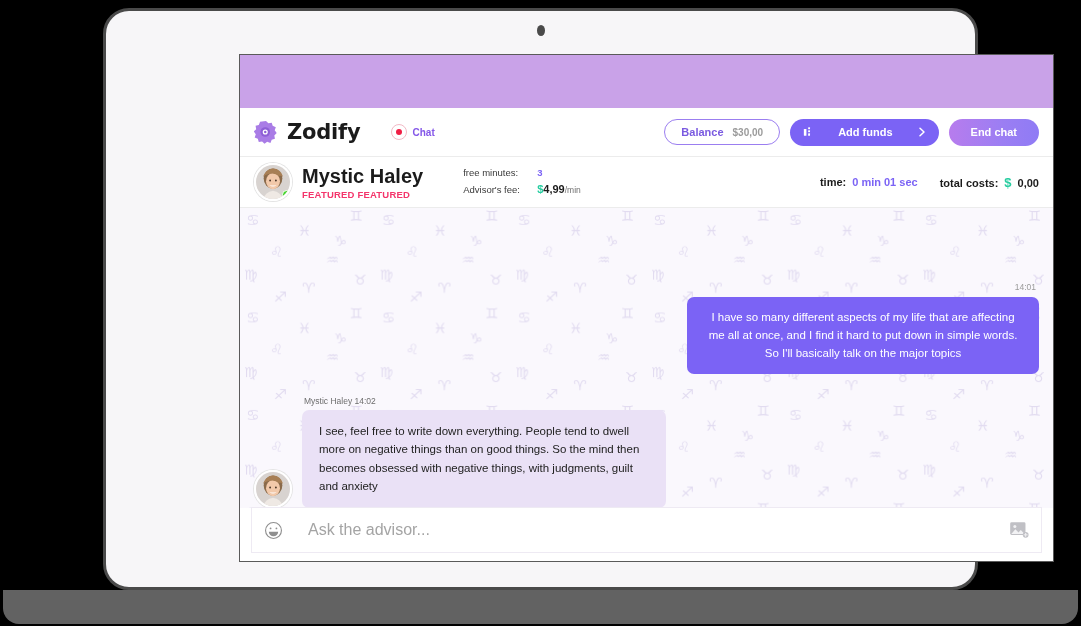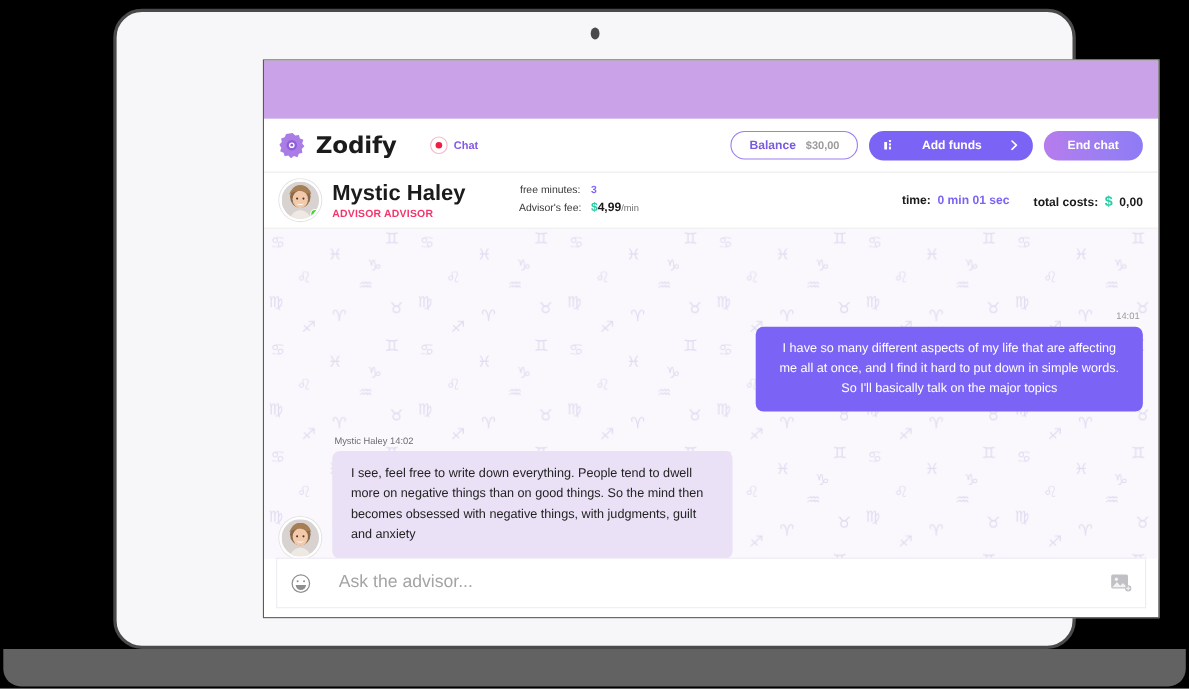--- a/index.html
+++ b/index.html
@@ -137,21 +137,21 @@
     position:absolute;right:-1px;bottom:0px;
     width:9px;height:9px;border-radius:50%;
     background:#44d62c;border:1.5px solid #fff;
     box-sizing:border-box;
   }
   #advisor-name{font-size:20px;font-weight:bold;color:#1b1b1b;line-height:1.15;}
   #advisor-badge{font-size:9.5px;font-weight:bold;color:#f4356b;letter-spacing:.2px;margin-top:1px;}
 
   #advisor-meta{margin-left:40px;font-size:9.5px;color:#2b2b2b;line-height:1.55;}
   .meta-row{display:flex;align-items:baseline;}
-  .meta-label{font-weight:normal;color:#3a3a3a;width:74px;text-align:center;}
+  .meta-label{font-weight:normal;color:#3a3a3a;width:74px;}
   .meta-val-minutes{color:#7b63f5;font-weight:bold;}
   .fee-currency{color:#27cda0;font-weight:bold;font-size:11px;}
   .fee-amount{font-weight:bold;color:#1b1b1b;font-size:11px;}
   .fee-unit{color:#707070;font-size:8.5px;}
 
   #session-stats{
     margin-left:auto;display:flex;align-items:center;gap:22px;
     font-size:11px;font-weight:bold;color:#1b1b1b;
   }
   .stat{display:flex;align-items:baseline;gap:6px;}
@@ -296,21 +296,21 @@
             <path d="M8 14 q4 -10 12 -10 q9 0 12 10 q-2 -2 -5 -1 q-6 -5 -13 -2 q-4 1 -6 3z" fill="#a87f55"></path>
             <ellipse cx="16.6" cy="18.3" rx="1.1" ry="1.2" fill="#4a3526"></ellipse>
             <ellipse cx="23.4" cy="18.3" rx="1.1" ry="1.2" fill="#4a3526"></ellipse>
             <path d="M15.6 23.4 q4.4 3.6 8.8 0 q-4.4 1.5 -8.8 0z" fill="#ffffff"></path>
             <path d="M9 40 q1.5 -8 11 -9.6 q9.5 1.6 11 9.6z" fill="#efe9e4"></path>
           </svg>
           <span id="online-dot"></span>
         </div>
         <div>
           <div id="advisor-name">Mystic Haley</div>
-          <div id="advisor-badge">ADVISOR ADVISOR</div>
+          <div id="advisor-badge">FEATURED FEATURED</div>
         </div>
       </div>
 
       <div id="advisor-meta">
         <div class="meta-row">
           <span class="meta-label">free minutes:</span>
           <span class="meta-val-minutes">3</span>
         </div>
         <div class="meta-row">
           <span class="meta-label">Advisor's fee:</span>

